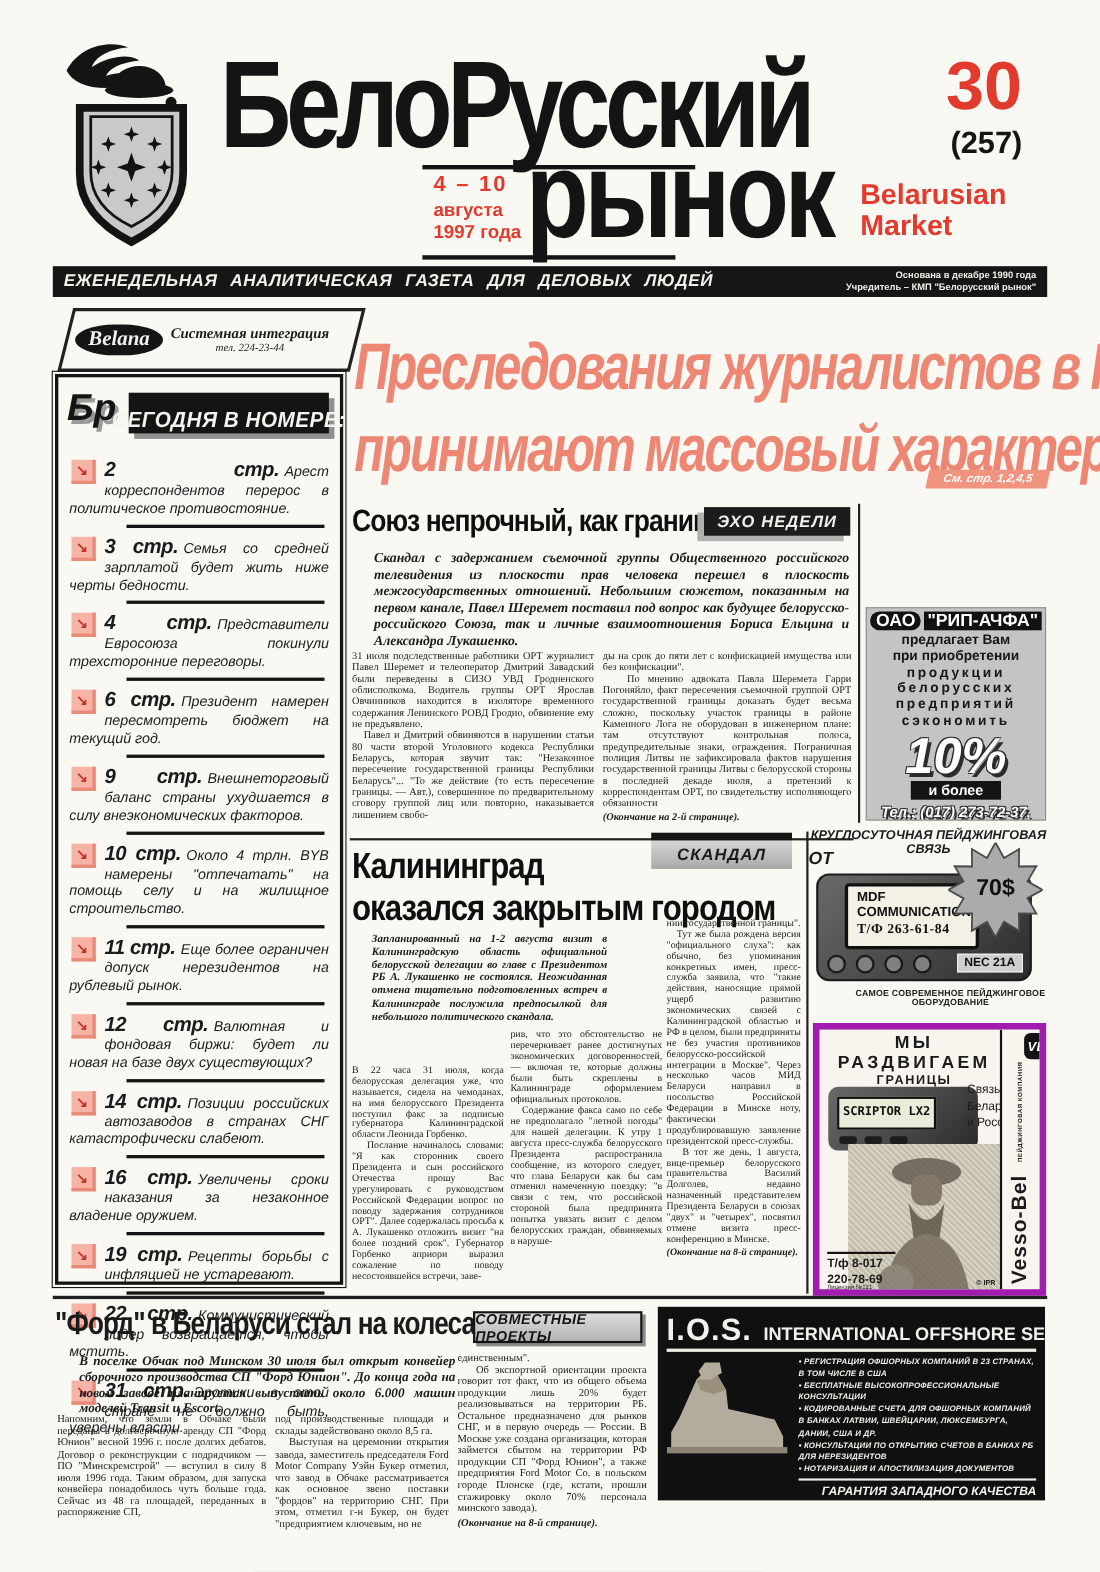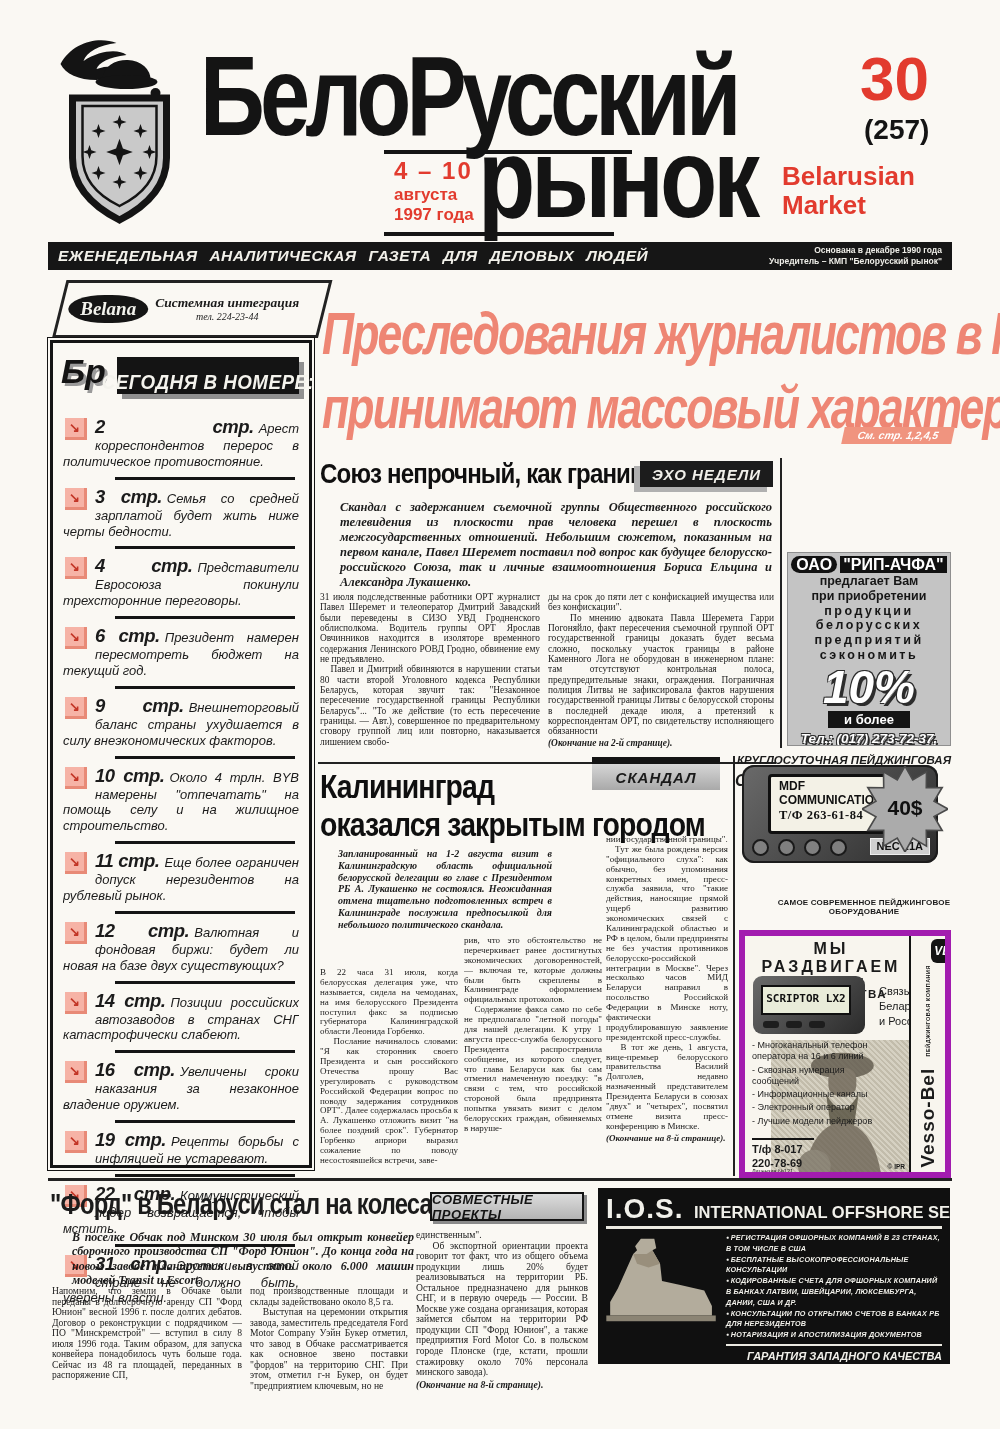--- a/index.html
+++ b/index.html
@@ -12,21 +12,21 @@
   
   .logo-svg{position:absolute;left:52px;top:34px;}
   .brand1{position:absolute;left:200px;top:46px;font:900 92px "Liberation Sans",sans-serif;
           letter-spacing:-5px;color:#141414;transform:scale(.98,1.22);transform-origin:left top;white-space:nowrap;line-height:.9;}
   .brand2{position:absolute;left:478px;top:128px;font:900 92px "Liberation Sans",sans-serif;
           letter-spacing:-4px;color:#141414;transform:scale(1.02,1.22);transform-origin:left top;white-space:nowrap;line-height:.9;}
   .rule-a{position:absolute;left:384px;top:150px;width:248px;height:4px;background:#141414;}
   .rule-b{position:absolute;left:384px;top:232px;width:230px;height:4px;background:#141414;}
   .date-block{position:absolute;left:394px;top:157px;color:var(--red);
               font-family:"Liberation Sans",sans-serif;font-weight:900;line-height:1.18;}
-  .date-block .d1{font-size:24px;letter-spacing:2px;}
+  .date-block .d1{font-size:20px;letter-spacing:2px;}
   .date-block .d2,.date-block .d3{font-size:17px;}
   .issue-no{position:absolute;left:860px;top:48px;font:900 62px "Liberation Sans",sans-serif;color:var(--red);line-height:1;}
   .issue-series{position:absolute;left:864px;top:114px;font:900 28px "Liberation Sans",sans-serif;color:#141414;}
   .en-title{position:absolute;left:782px;top:162px;font:900 26px "Liberation Sans",sans-serif;color:var(--red);line-height:1.1;}
   .tagbar{position:absolute;left:48px;top:242px;width:904px;height:28px;background:#161616;
           display:flex;align-items:center;justify-content:space-between;padding:0 10px;box-sizing:border-box;}
   .tagline{color:#f2f1ea;font:italic 900 15.5px "Liberation Sans",sans-serif;letter-spacing:.5px;word-spacing:7px;white-space:nowrap;}
   .founded{color:#efeee8;font:bold 8.5px "Liberation Sans",sans-serif;text-align:right;line-height:1.25;}
 
   
@@ -105,21 +105,21 @@
   .rip-pct{font:italic 900 46px/1 "Liberation Sans",sans-serif;color:#fff;margin-top:1px;
            text-shadow:3px 3px 0 #2c2c2c,-1px -1px 0 #2c2c2c,1px -1px 0 #2c2c2c,-1px 1px 0 #2c2c2c;}
   .rip-more{display:inline-block;background:#141414;color:#fff;font-weight:900;font-size:13px;padding:0 16px;line-height:17px;}
   .rip-tel{font:italic 900 13.5px/1.25 "Liberation Sans",sans-serif;color:#fff;margin-top:3px;
            text-shadow:2px 2px 0 #2c2c2c,-1px -1px 0 #2c2c2c,1px -1px 0 #2c2c2c,-1px 1px 0 #2c2c2c;}
 
   
   .mdf-title{position:absolute;left:735px;top:754px;width:218px;text-align:center;
              font:italic 900 11.5px "Liberation Sans",sans-serif;}
   .mdf-ot{position:absolute;left:735px;top:772px;width:218px;font:italic 900 16px "Liberation Sans",sans-serif;}
-  .mdf-pager{position:absolute;left:742px;top:765px;width:196px;height:98px;border-radius:12px;
+  .mdf-pager{position:absolute;left:742px;top:794px;width:196px;height:98px;border-radius:12px;
              background:linear-gradient(135deg,#6a6a6a,#2b2b2b);box-shadow:inset 0 0 0 2px #1c1c1c;}
   .mdf-screen{position:absolute;left:26px;top:9px;width:122px;height:60px;background:#f3f1e6;
               border:3px solid #101010;border-radius:4px;padding:3px 0 0 8px;box-sizing:border-box;
               font:900 12px/1.15 "Liberation Sans",sans-serif;color:#101010;}
   .mdf-screen .tf{font:bold 12.5px "Liberation Serif",serif;letter-spacing:.5px;}
   .mdf-btns{position:absolute;left:10px;bottom:7px;display:flex;gap:9px;}
   .mdf-btns i{width:13px;height:13px;border-radius:50%;background:#808080;border:2px solid #1a1a1a;}
   .mdf-model{position:absolute;right:8px;bottom:8px;background:#cfcfcf;border:1px solid #efefef;
              color:#101010;font:bold 11px/15px "Liberation Sans",sans-serif;padding:0 6px;}
   .mdf-star{position:absolute;left:862px;top:766px;width:86px;height:86px;}
@@ -133,21 +133,21 @@
          box-sizing:border-box;background:#f8f5ee;overflow:hidden;font-family:"Liberation Sans",sans-serif;}
   .vs-t1{margin-top:4px;width:172px;text-align:center;font-weight:900;font-size:16px;letter-spacing:3px;}
   .vs-t2{width:172px;text-align:center;font-weight:900;font-size:11.5px;letter-spacing:1.5px;}
   .vs-strip{position:absolute;right:0;top:0;width:34px;height:100%;border-left:2px solid #141414;
             display:flex;flex-direction:column;align-items:center;background:#f8f5ee;}
   .vs-logo{width:24px;height:24px;background:#141414;color:#fff;border-radius:6px;margin-top:3px;
            font:italic 900 12px/24px "Liberation Sans",sans-serif;text-align:center;margin-left:29px;}
   .vs-sub{writing-mode:vertical-rl;transform:rotate(180deg);font-weight:bold;font-size:5.5px;letter-spacing:.5px;margin-top:2px;}
   .vs-brand{writing-mode:vertical-rl;transform:rotate(180deg);font-weight:900;font-size:19px;letter-spacing:1px;flex-grow:1;
             display:flex;align-items:center;margin:4px 0;}
-  .vs-pager{position:absolute;left:8px;top:40px;width:112px;height:58px;border-radius:9px;
+  .vs-pager{position:absolute;left:8px;top:52px;width:136px;height:58px;border-radius:9px;
             background:linear-gradient(135deg,#6a6a6a,#2b2b2b);}
   .vs-screen{position:absolute;left:8px;top:9px;width:86px;height:26px;background:#e9ecd9;border:2px solid #101010;
              font:bold 11px/24px "DejaVu Sans Mono",monospace;text-align:center;color:#101010;}
   .vs-keys{position:absolute;left:10px;bottom:6px;display:flex;gap:7px;}
   .vs-keys i{width:16px;height:7px;border-radius:3px;background:#1d1d1d;}
   .vs-side{position:absolute;left:134px;top:48px;font-size:11px;line-height:1.35;}
   .vs-feats{position:absolute;left:7px;top:104px;width:128px;font-size:9px;line-height:1.25;}
   .vs-feats div{margin-bottom:2px;}
   .vs-feats div::before{content:"- ";}
   .vs-tel{position:absolute;left:7px;top:202px;width:62px;border-top:2px solid #141414;border-bottom:2px solid #141414;
@@ -335,21 +335,21 @@
         <i></i>
         <i></i>
         <i></i>
       </div>
     <div class="mdf-model">NEC 21A</div>
   </div>
   <div class="mdf-star">
     <svg width="86" height="86" viewBox="0 0 80 80">
       <polygon points="80,40 67,47 74.6,60 59.8,59.8 60,74.6 47.2,67 40,80 32.8,67 20,74.6 20.2,59.8 5.4,60 13,47.2 0,40 13,32.8 5.4,20 20.2,20.2 20,5.4 32.8,13 40,0 47.2,13 60,5.4 59.8,20.2 74.6,20 67,32.8" fill="#ababab" stroke="#4a4a4a" stroke-width="1.5"></polygon>
     </svg>
-    <div class="amt">40$</div>
+    <div class="amt">70$</div>
   </div>
   <div class="mdf-cap">САМОЕ СОВРЕМЕННОЕ ПЕЙДЖИНГОВОЕ ОБОРУДОВАНИЕ</div>
 
   <div class="vesso">
     <div class="vs-t1">МЫ РАЗДВИГАЕМ</div>
     <div class="vs-t2">ГРАНИЦЫ ПРОСТРАНСТВА</div>
     <div class="vs-pager">
       <div class="vs-screen">SCRIPTOR LX2</div>
       <div class="vs-keys">
           <i></i>
@@ -363,27 +363,20 @@
       <div>и России</div>
     </div>
     <div class="vs-expl">
       <svg width="138" height="140" viewBox="0 0 100 120" style="opacity:.8;">
         <ellipse cx="52" cy="22" rx="27" ry="11" fill="#5f584b"></ellipse>
         <rect x="40" y="24" width="24" height="24" rx="9" fill="#6e6557"></rect>
         <path d="M38,46 q14,26 28,0 l-4,28 q-10,8 -20,0 z" fill="#55503f"></path>
         <path d="M18,120 q6,-46 34,-50 q28,4 34,50 z" fill="#6e6557"></path>
         <circle cx="28" cy="108" r="14" fill="#7d7668"></circle>
       </svg>
-    </div>
-    <div class="vs-feats">
-      <div>Многоканальный телефон оператора на 16 и 6 линий</div>
-      <div>Сквозная нумерация сообщений</div>
-      <div>Информационные каналы</div>
-      <div>Электронный оператор</div>
-      <div>Лучшие модели пейджеров</div>
     </div>
     <div class="vs-tel">
       <div>Т/ф 8-017</div>
       <div>220-78-69</div>
     </div>
     <div class="vs-lic">
       <div>Лицензия №121</div>
       <div>Минсвязи</div>
     </div>
     <div class="vs-ipr">© IPR</div>

